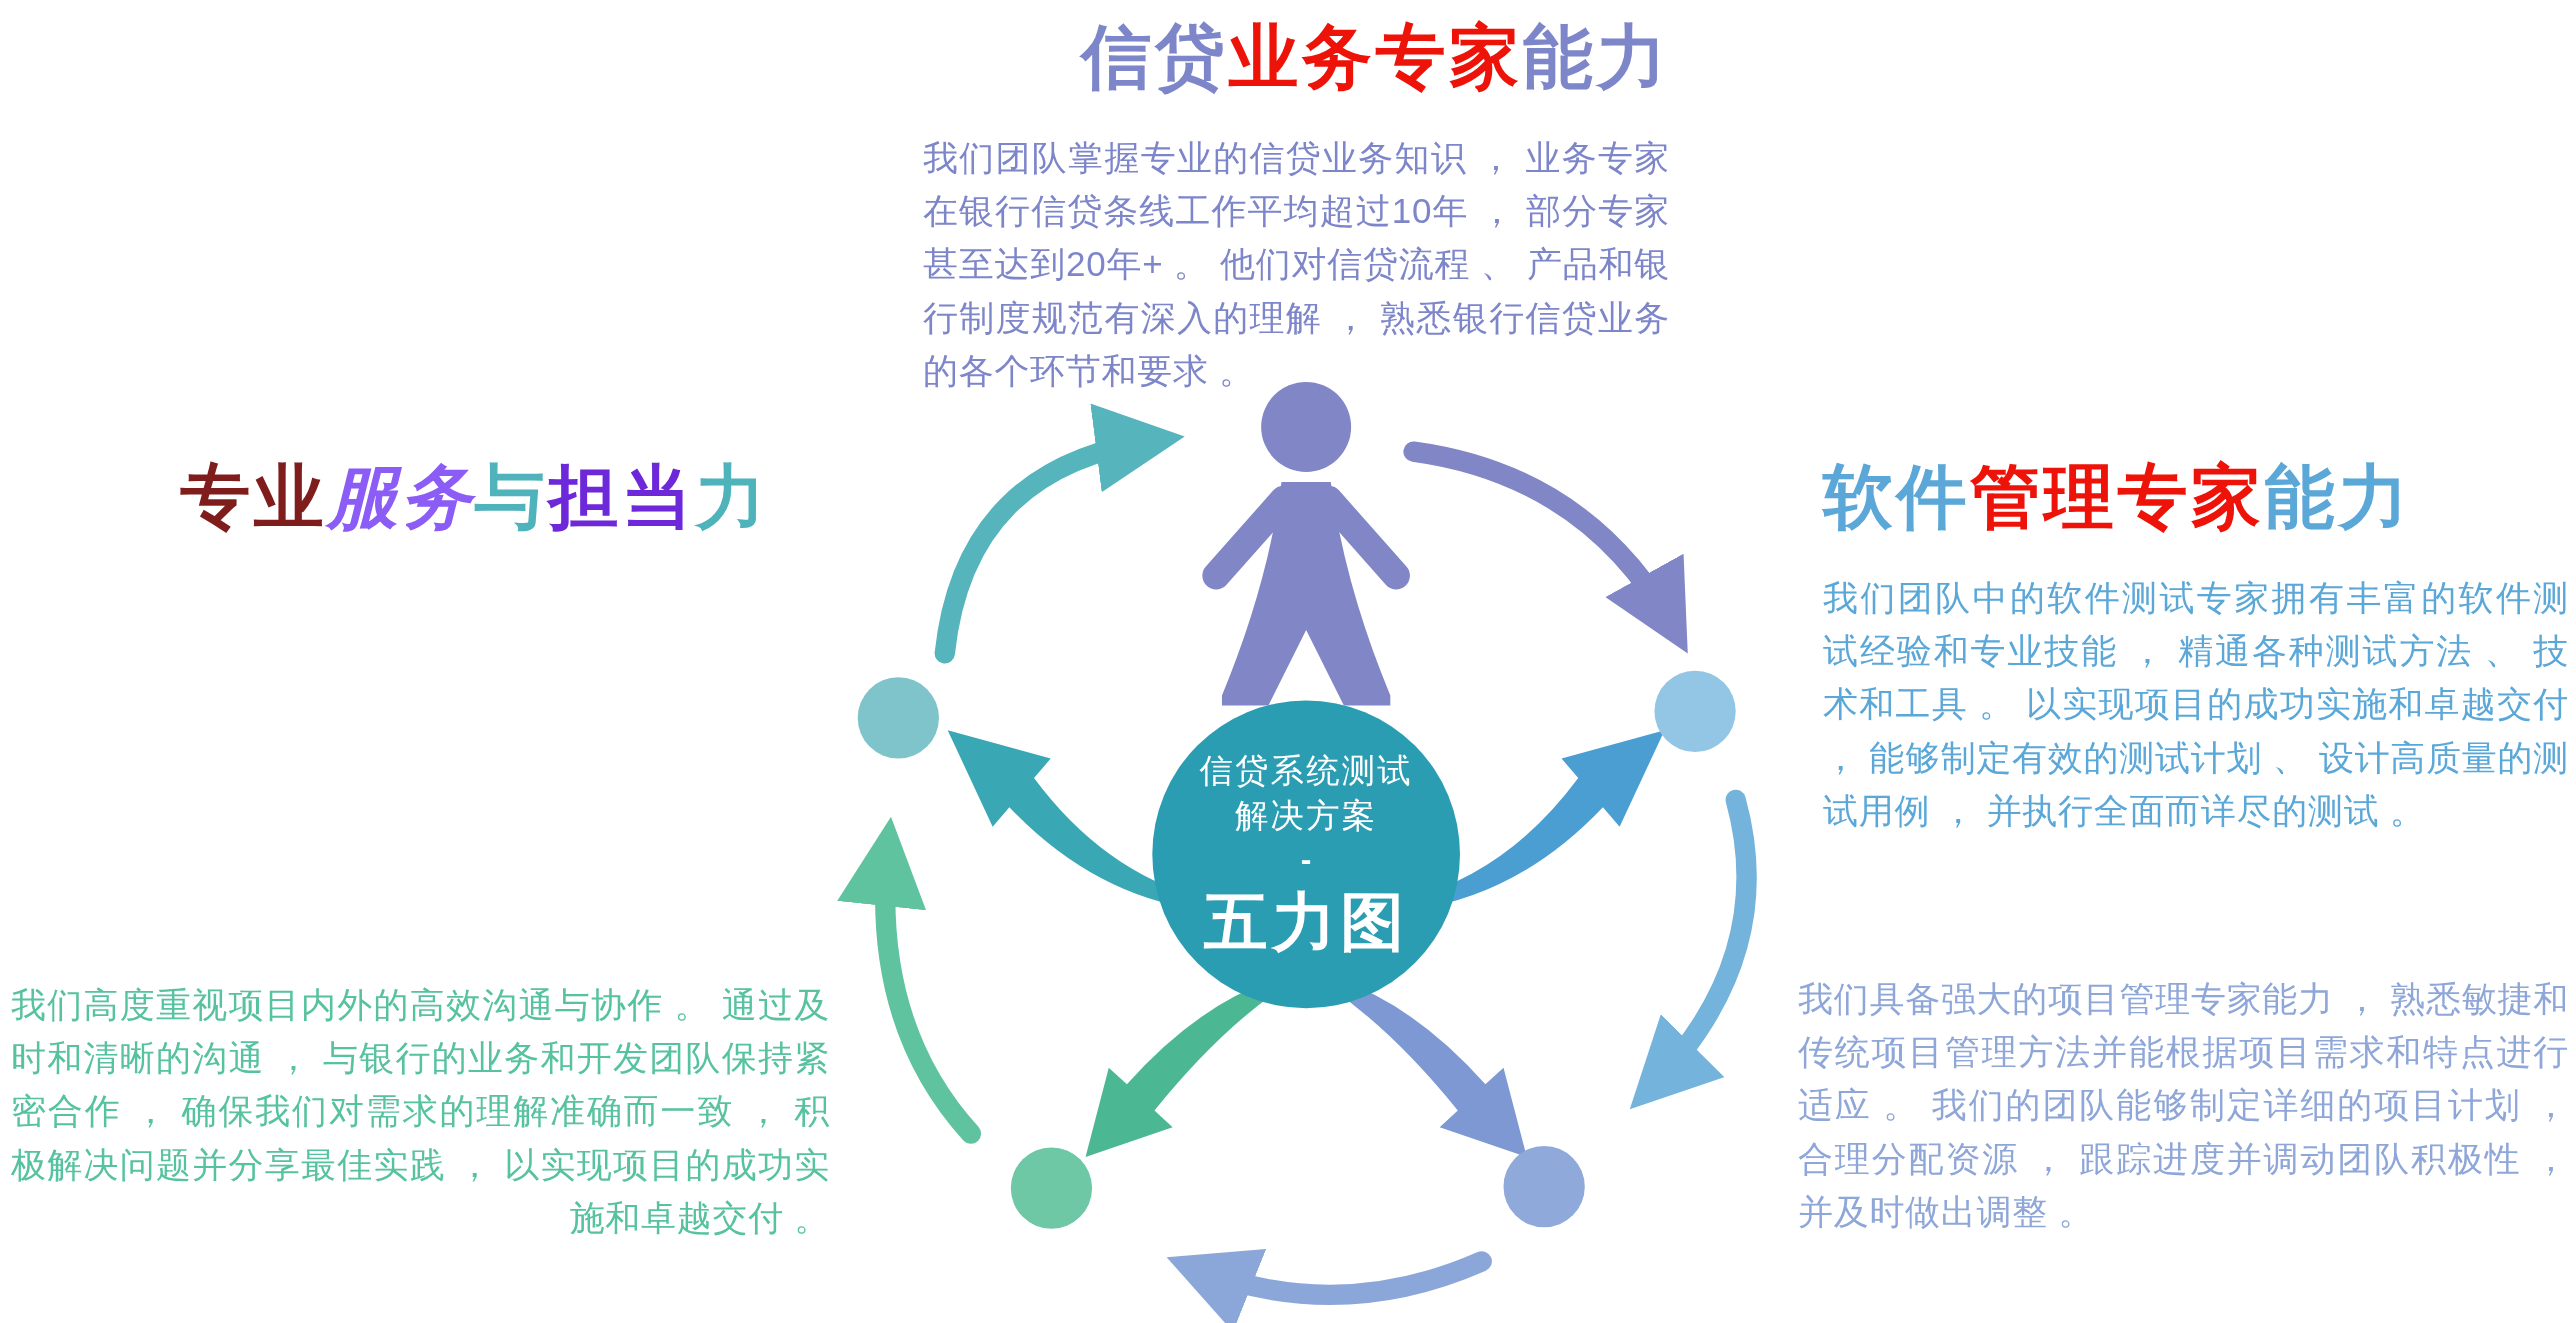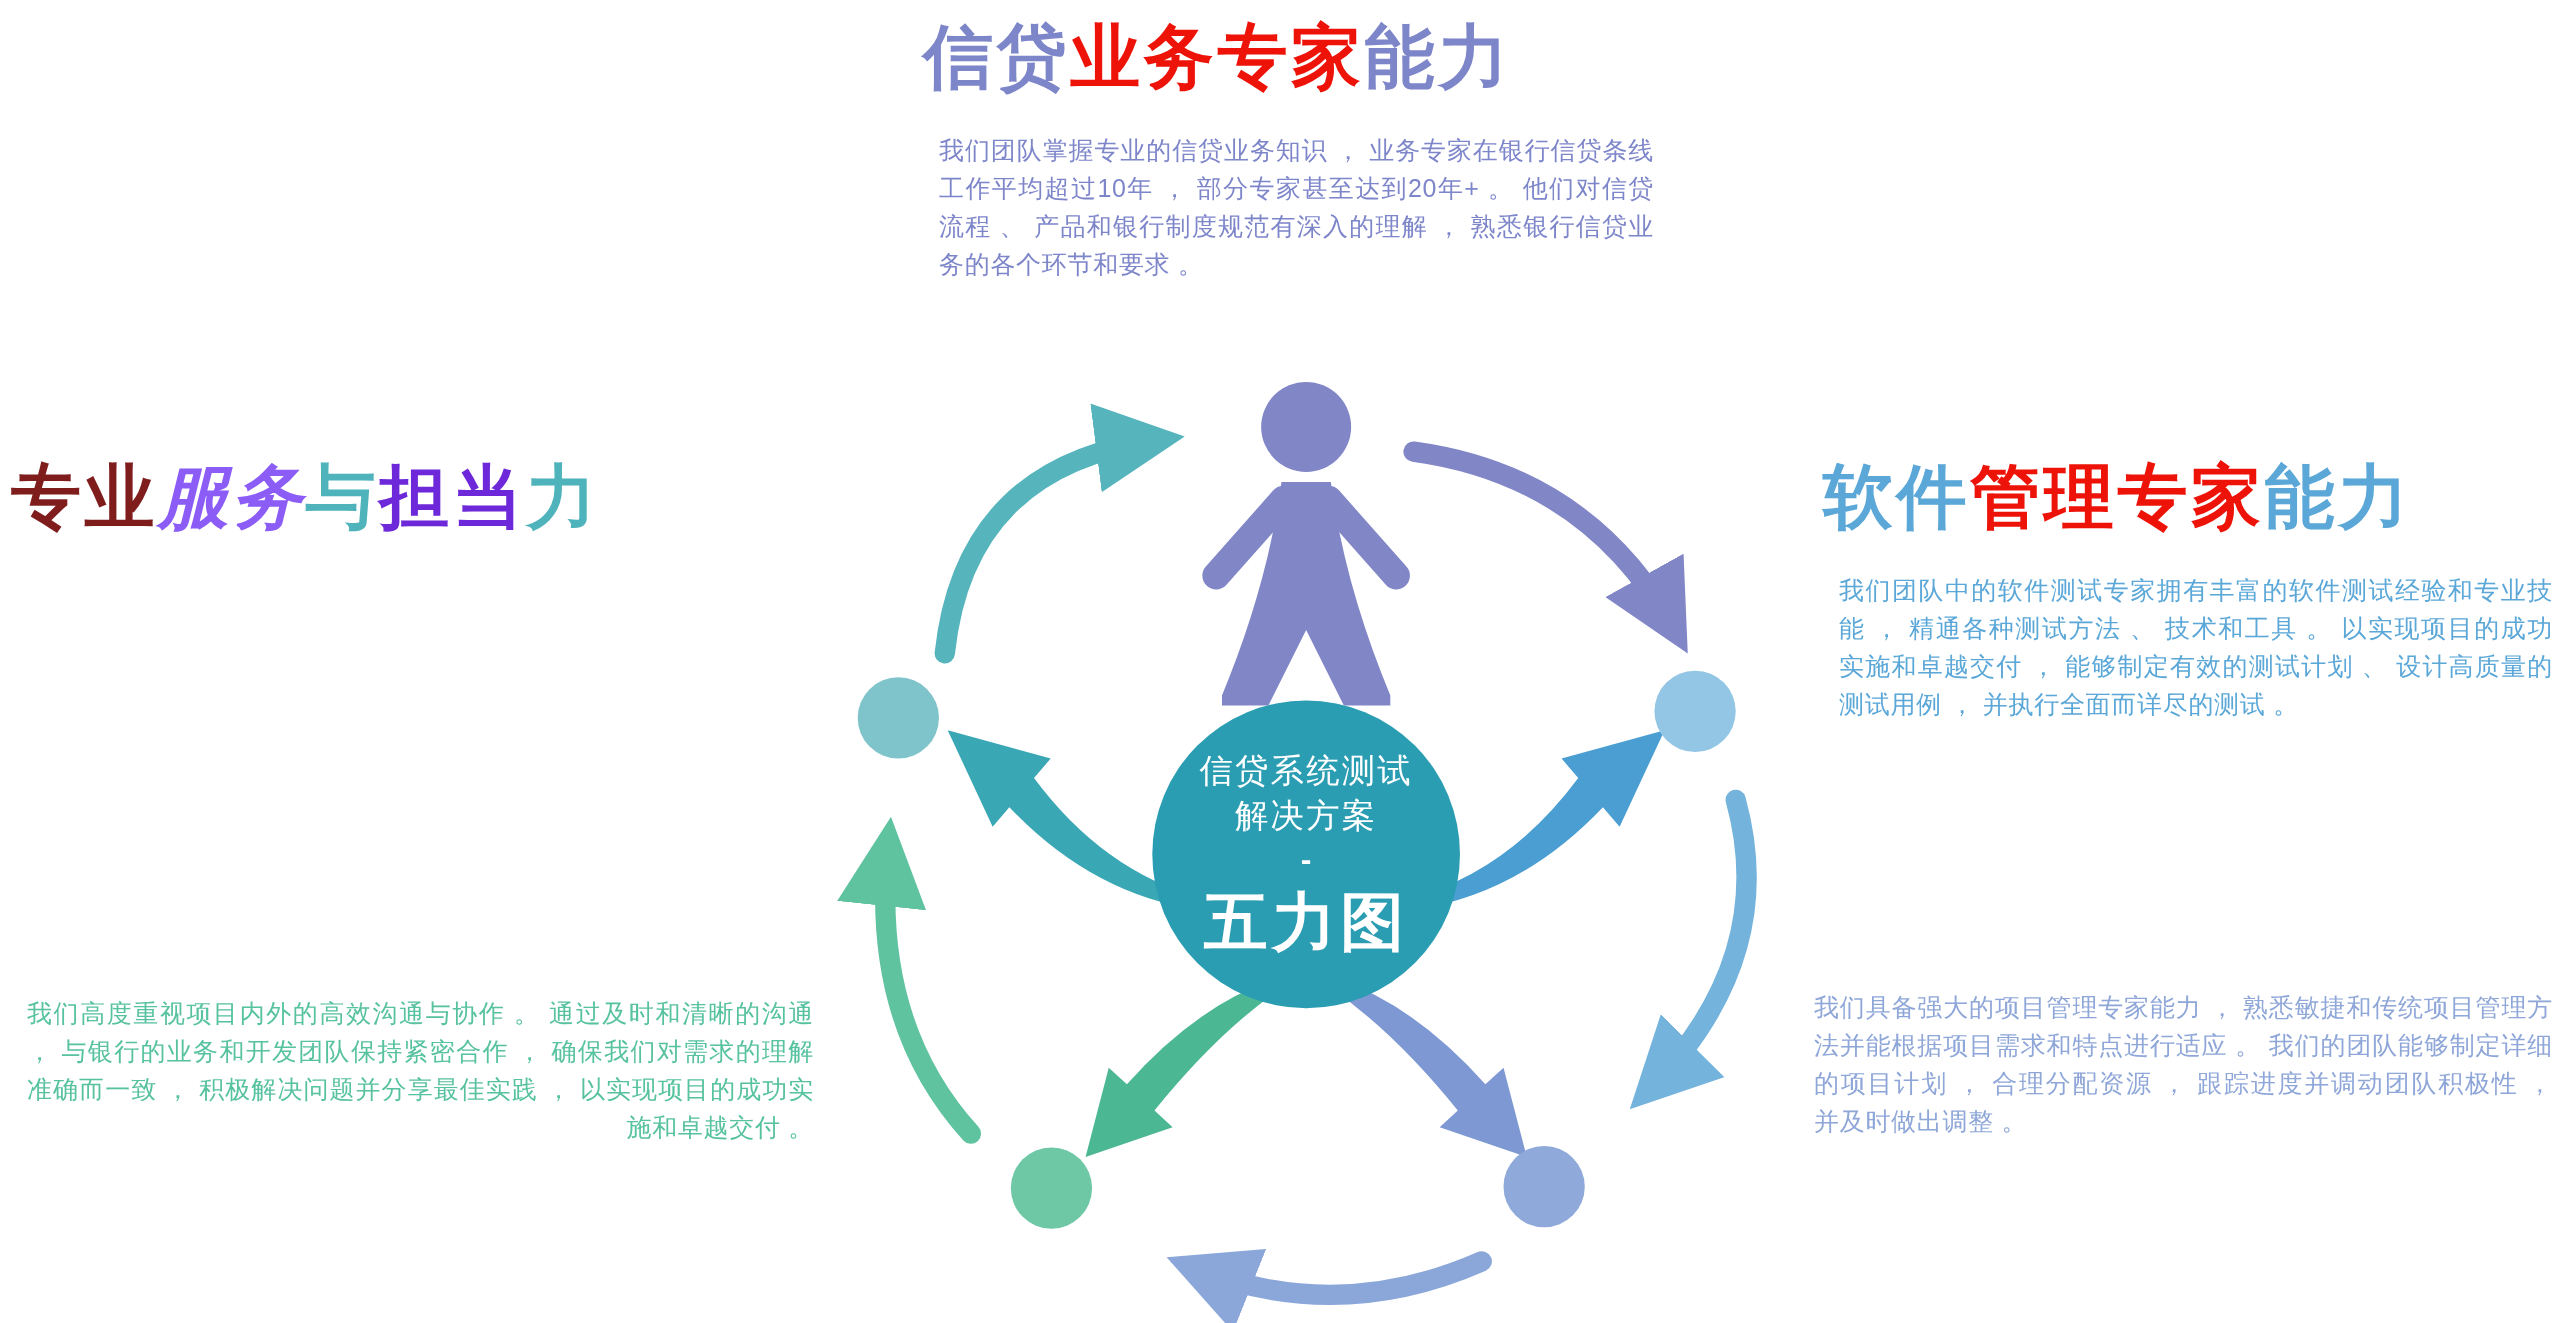--- a/index.html
+++ b/index.html
@@ -7,24 +7,24 @@
     width:2576px;height:1324px;position:relative;overflow:hidden;
     font-family:"Liberation Sans","DejaVu Sans",sans-serif;
   }
   .block{position:absolute;}
   .block h2{
     margin:0 0 35px 0;
     font-size:70px;font-weight:bold;letter-spacing:3.6px;line-height:1.1;
     white-space:nowrap;
   }
   .block p{
-    margin:16px;font-size:25px;line-height:1.52;letter-spacing:0.7px;
+    margin:0;font-size:35px;line-height:1.52;letter-spacing:0.7px;
     text-align:justify;
   }
-  .title-center h2{text-align:left;}
+  .title-center h2{text-align:right;}
   .last-right p{text-align-last:right;}
   #block-top      {left:923px; top:19px;   width:747px;}
   #block-left-top {left:11px;   top:459px;  width:758px;}
   #block-right-top{left:1823px; top:459px;  width:746px;}
   #block-left-bot {left:11px;   top:978px; width:819px;}
   #block-right-bot{left:1798px; top:972px; width:771px;}
   #diagram{position:absolute;left:0;top:0;}
   .svg-text{font-family:"Liberation Sans","DejaVu Sans",sans-serif;fill:#ffffff;text-anchor:middle;}
 </style>
 </head>

